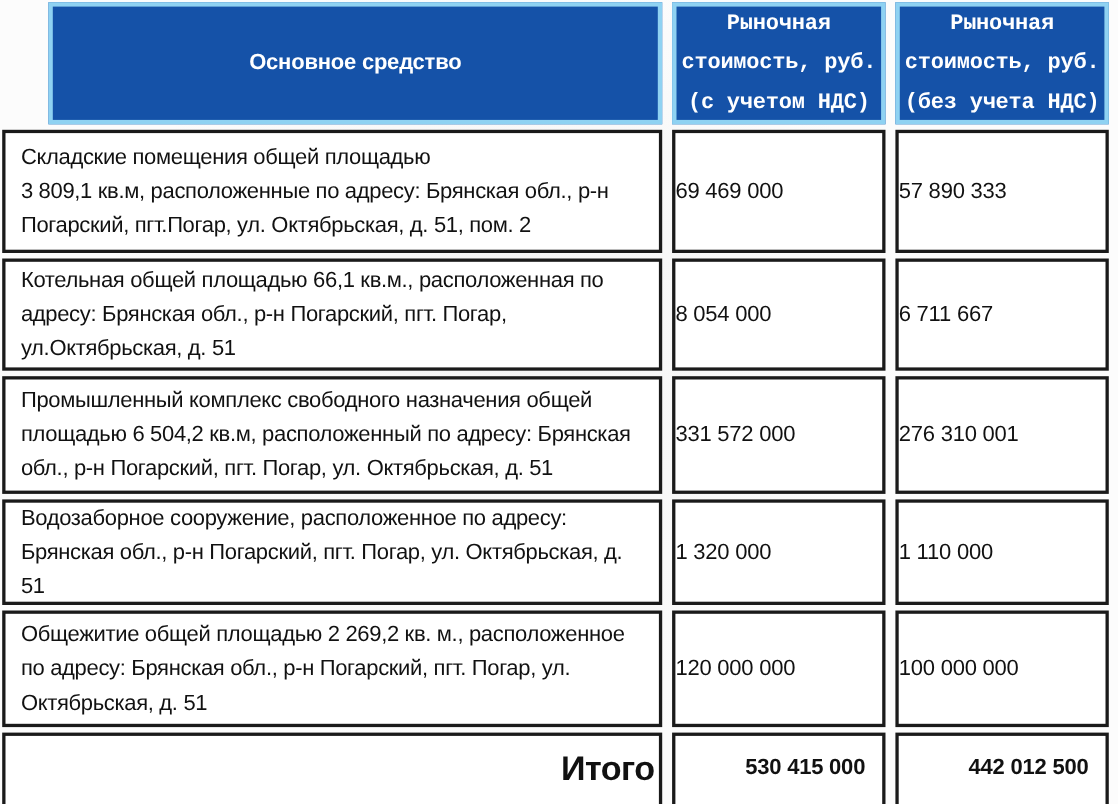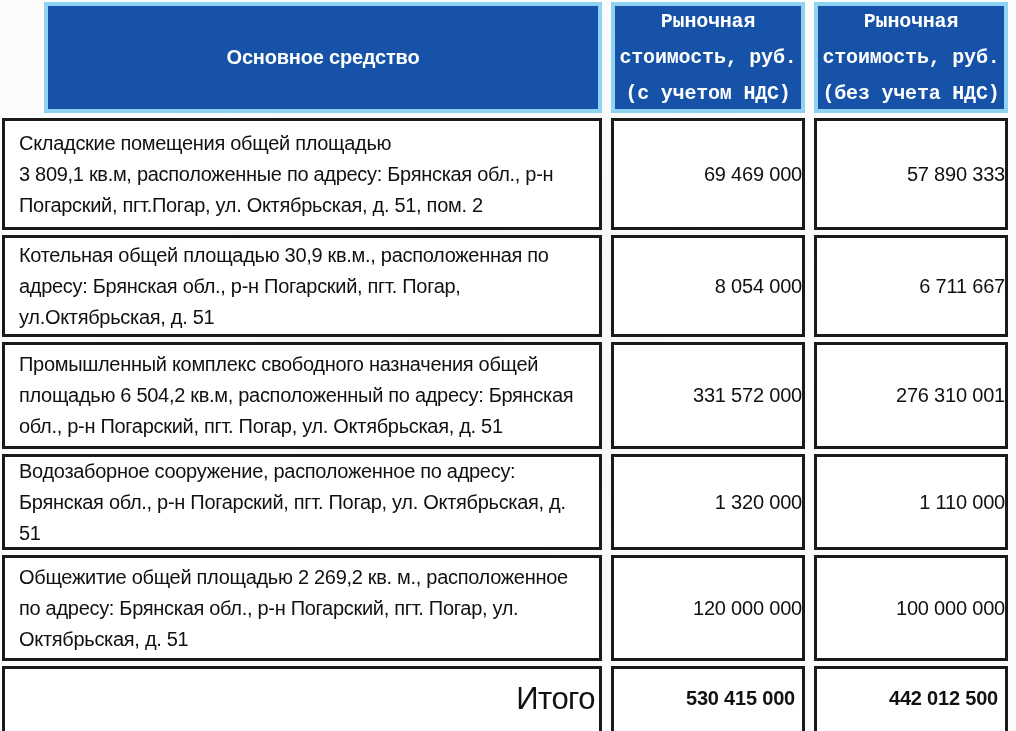--- a/index.html
+++ b/index.html
@@ -54,33 +54,32 @@
   }
   .asset-text {
     text-align: left;
     padding: 6px 14px;
     font-size: 20px;
     line-height: 1.55;
     letter-spacing: -0.3px;
     white-space: pre-line;
   }
   .money {
-    text-align: right;
+    text-align: left;
     font-size: 20px;
     letter-spacing: -0.2px;
-    padding-left: 17px;
   }
   .total-label-cell {
     align-items: flex-end;
     justify-content: flex-start;
     padding: 12px 4px 0 0;
   }
   .total-label {
     font-size: 31px;
-    font-weight: normal;
+    font-weight: bold;
     letter-spacing: -0.5px;
   }
   .total-money {
     font-weight: bold;
     align-items: center;
     justify-content: flex-start;
     padding-top: 18px;
   }
   .total-money .money { font-size: 20px; margin-left: 48px; }
 </style>
@@ -109,21 +108,21 @@
 3 809,1 кв.м, расположенные по адресу: Брянская обл., р-н Погарский, пгт.Погар, ул. Октябрьская, д. 51, пом. 2</div>
     </div>
     <div class="cell">
       <div class="money">69 469 000</div>
     </div>
     <div class="cell">
       <div class="money">57 890 333</div>
     </div>
 
     <div class="cell">
-      <div class="asset-text">Котельная общей площадью 30,9 кв.м., расположенная по адресу: Брянская обл., р-н Погарский, пгт. Погар, ул.Октябрьская, д. 51</div>
+      <div class="asset-text">Котельная общей площадью 66,1 кв.м., расположенная по адресу: Брянская обл., р-н Погарский, пгт. Погар, ул.Октябрьская, д. 51</div>
     </div>
     <div class="cell">
       <div class="money">8 054 000</div>
     </div>
     <div class="cell">
       <div class="money">6 711 667</div>
     </div>
 
     <div class="cell">
       <div class="asset-text">Промышленный комплекс свободного назначения общей площадью 6 504,2 кв.м, расположенный по адресу: Брянская обл., р-н Погарский, пгт. Погар, ул. Октябрьская, д. 51</div>

